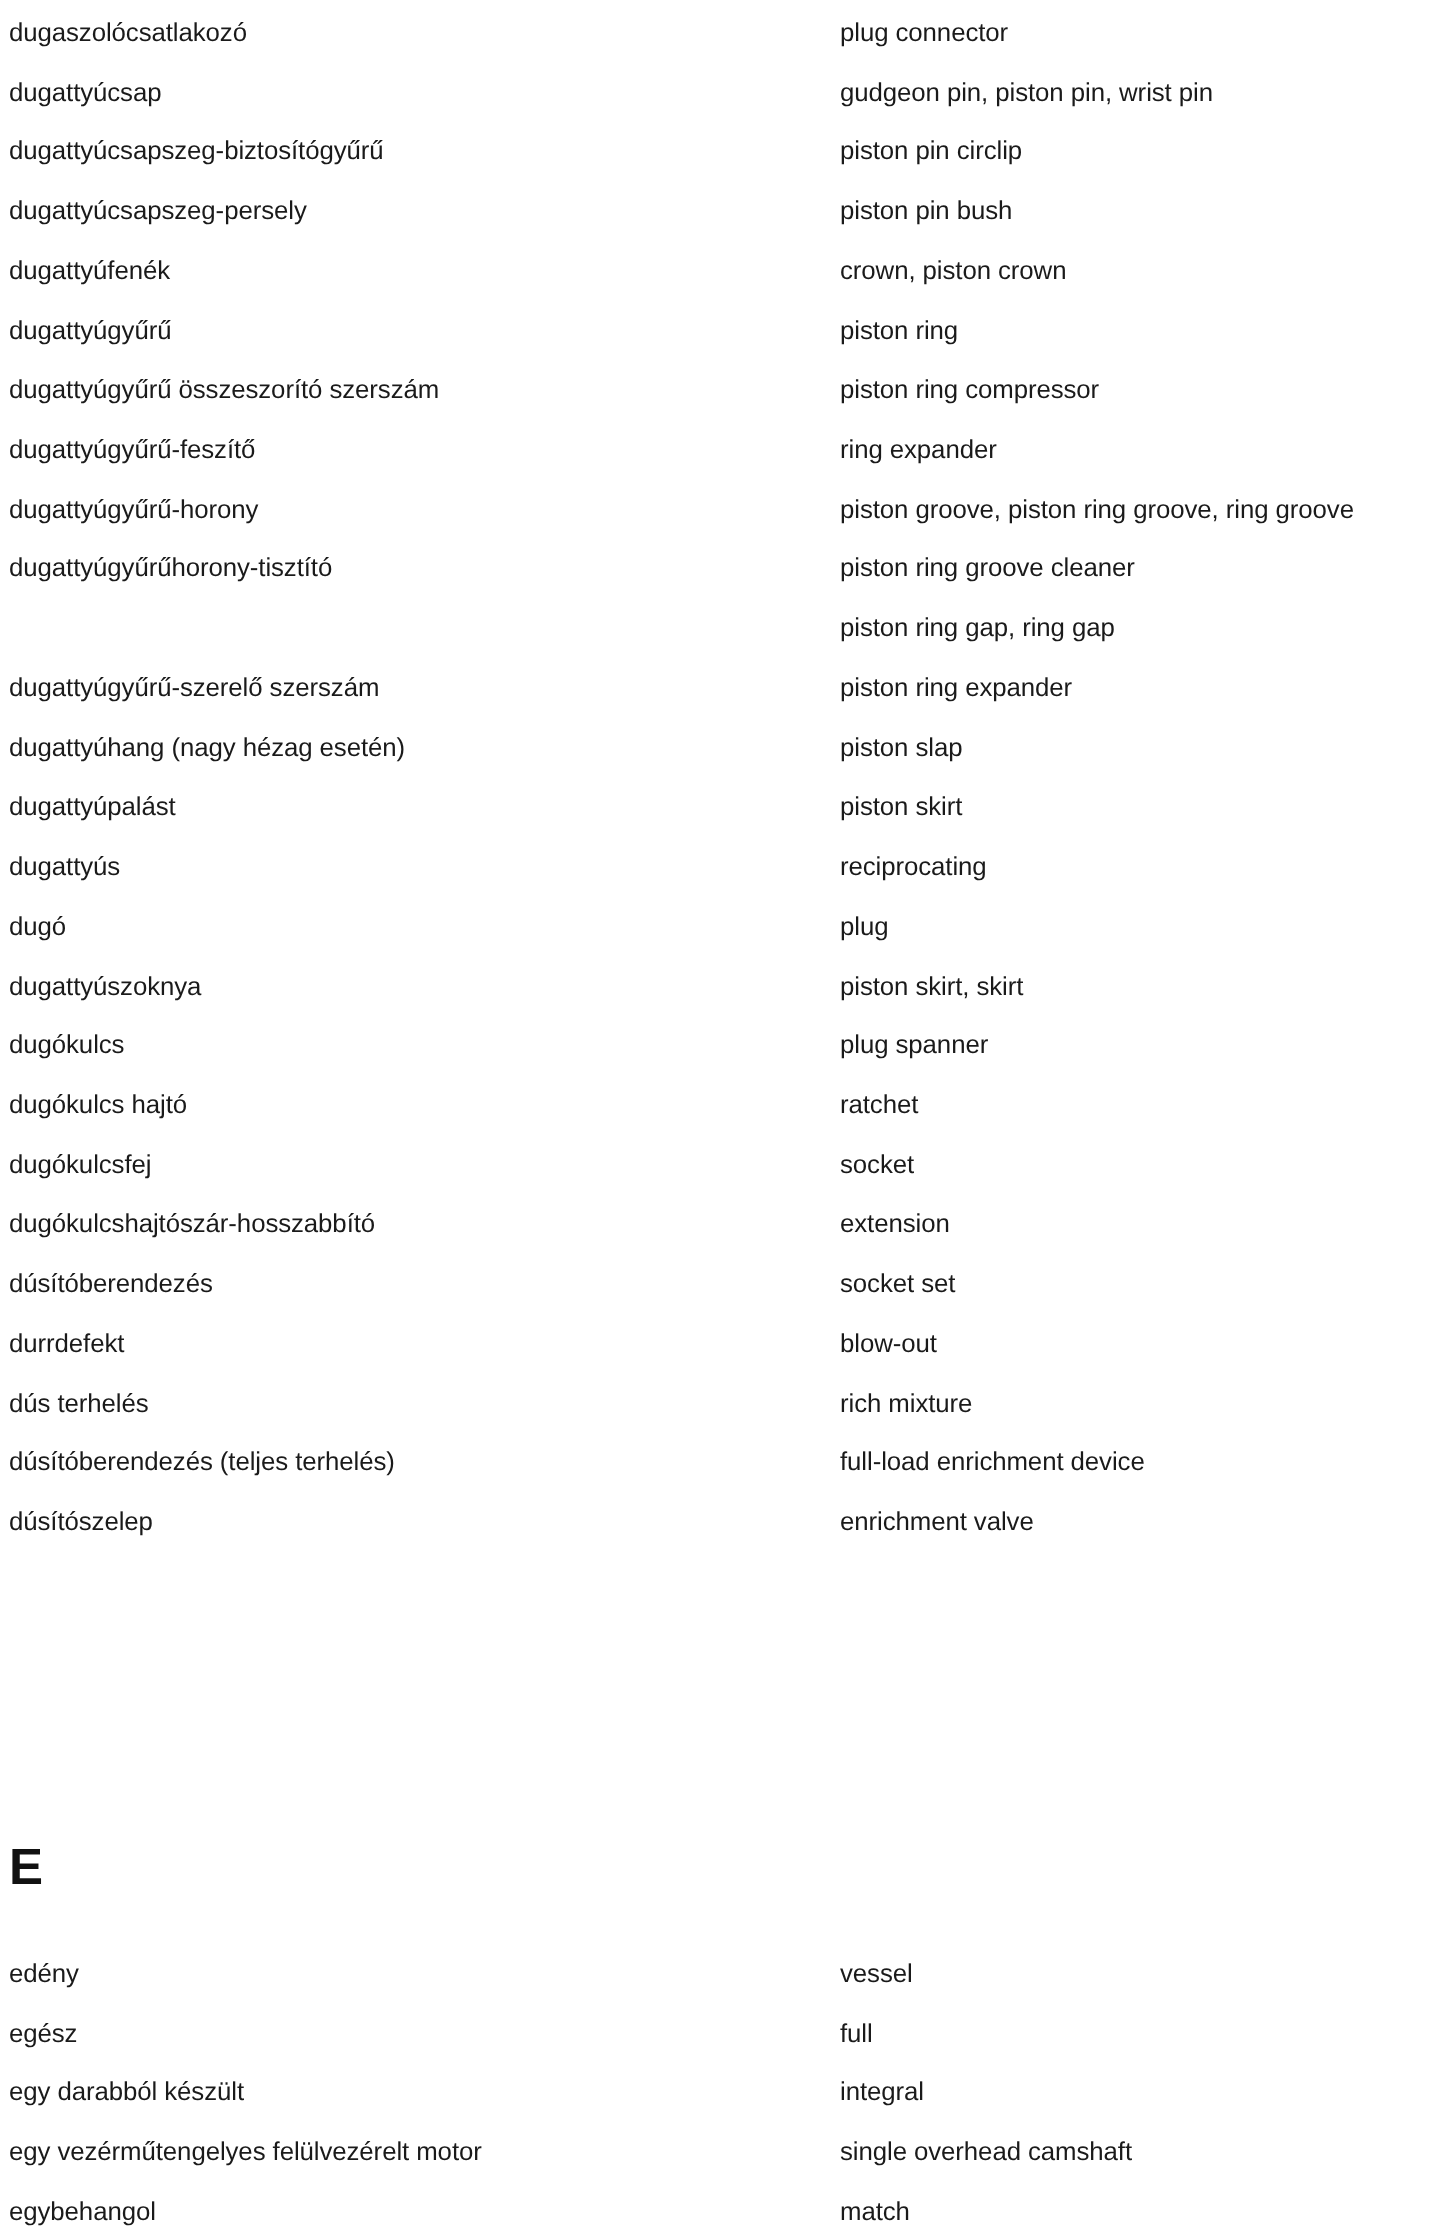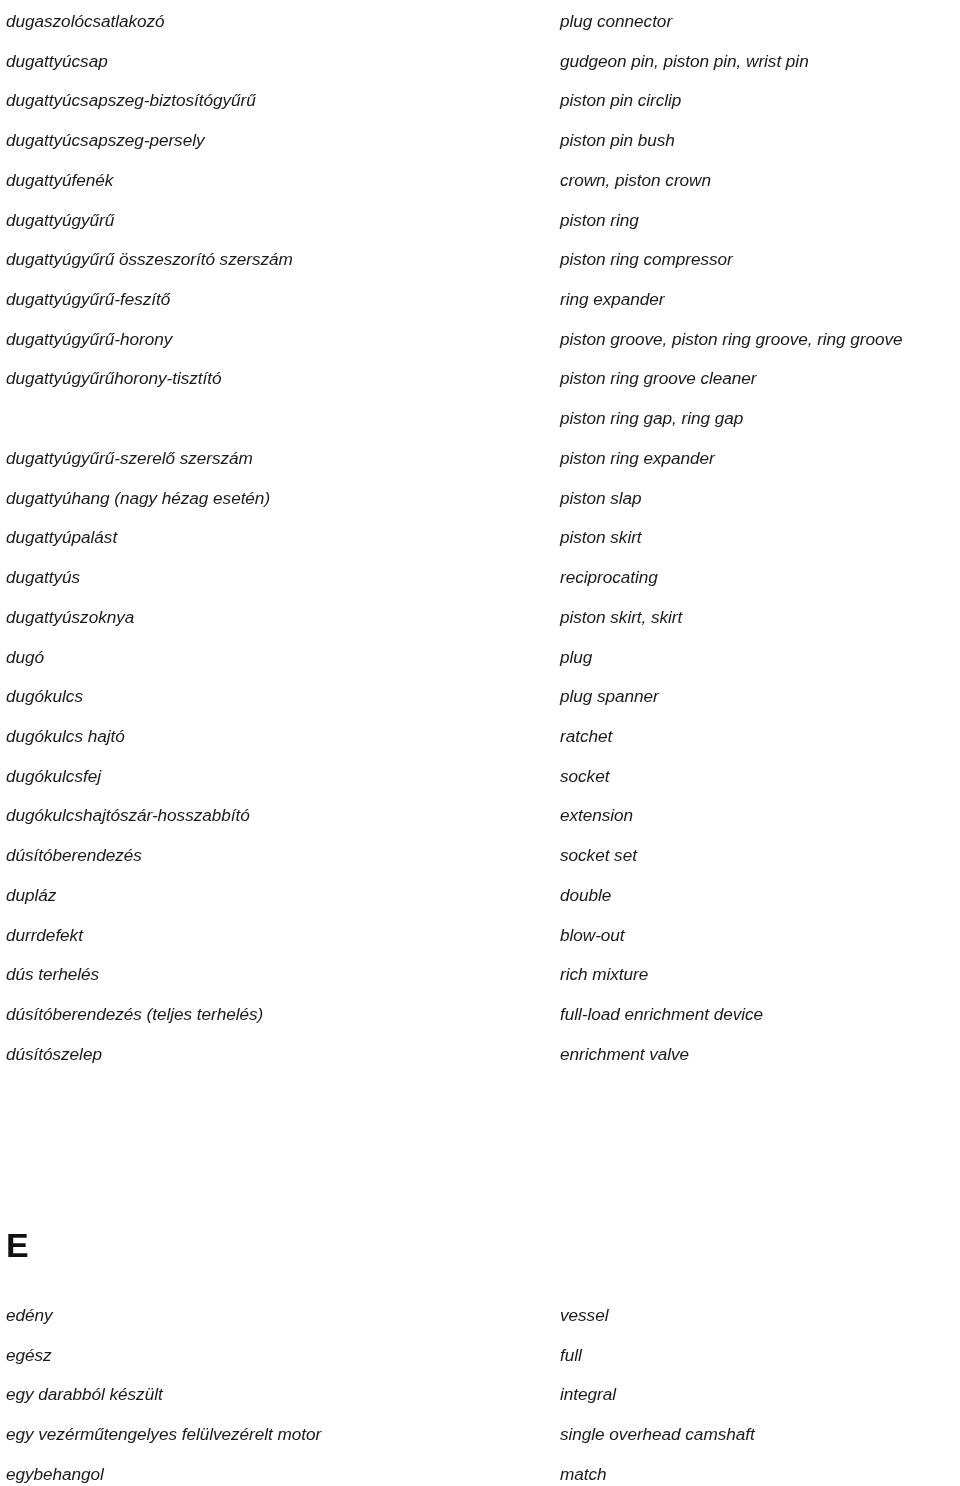--- a/index.html
+++ b/index.html
@@ -22,21 +22,20 @@
     top: 0;
     width: 960px;
     height: 1486px;
   }
 
   
   .entry-block {
     position: absolute;
     left: 0;
     width: 940px;
-    font-style: italic;
   }
   #block-d { top: 2px; }
   #block-e { top: 1296px; }
 
   .entry-row {
     position: relative;
     height: 39.72px;
     line-height: 39.72px;
     width: 960px;
   }
@@ -125,52 +124,48 @@
       </div>
       <div class="entry-row">
         <span class="term-hu">dugattyúpalást</span>
         <span class="term-en">piston skirt</span>
       </div>
       <div class="entry-row">
         <span class="term-hu">dugattyús</span>
         <span class="term-en">reciprocating</span>
       </div>
       <div class="entry-row">
+        <span class="term-hu">dugó</span>
+        <span class="term-en">plug</span>
+      </div>
+      <div class="entry-row">
         <span class="term-hu">dugattyúszoknya</span>
         <span class="term-en">piston skirt, skirt</span>
       </div>
       <div class="entry-row">
-        <span class="term-hu">dugó</span>
-        <span class="term-en">plug</span>
-      </div>
-      <div class="entry-row">
         <span class="term-hu">dugókulcs</span>
         <span class="term-en">plug spanner</span>
       </div>
       <div class="entry-row">
         <span class="term-hu">dugókulcs hajtó</span>
         <span class="term-en">ratchet</span>
       </div>
       <div class="entry-row">
         <span class="term-hu">dugókulcsfej</span>
         <span class="term-en">socket</span>
       </div>
       <div class="entry-row">
         <span class="term-hu">dugókulcshajtószár-hosszabbító</span>
         <span class="term-en">extension</span>
       </div>
       <div class="entry-row">
         <span class="term-hu">dúsítóberendezés</span>
         <span class="term-en">socket set</span>
       </div>
       <div class="entry-row">
-        <span class="term-hu">dupláz</span>
-        <span class="term-en">double</span>
-      </div>
-      <div class="entry-row">
         <span class="term-hu">durrdefekt</span>
         <span class="term-en">blow-out</span>
       </div>
       <div class="entry-row">
         <span class="term-hu">dús terhelés</span>
         <span class="term-en">rich mixture</span>
       </div>
       <div class="entry-row">
         <span class="term-hu">dúsítóberendezés (teljes terhelés)</span>
         <span class="term-en">full-load enrichment device</span>

